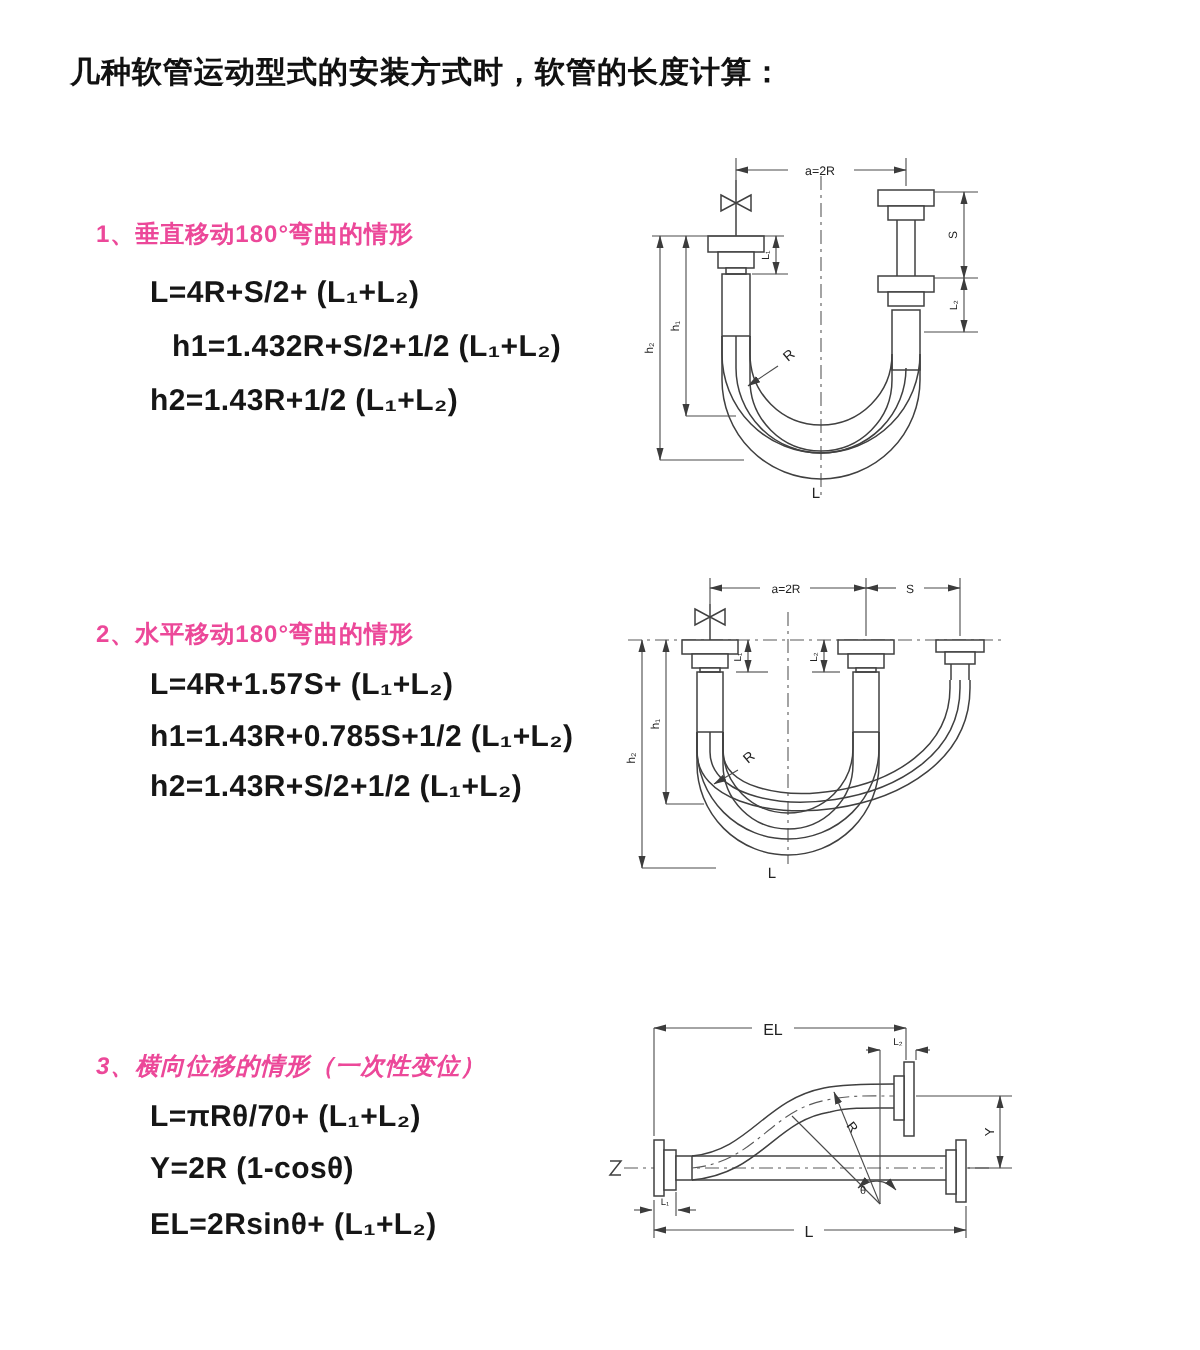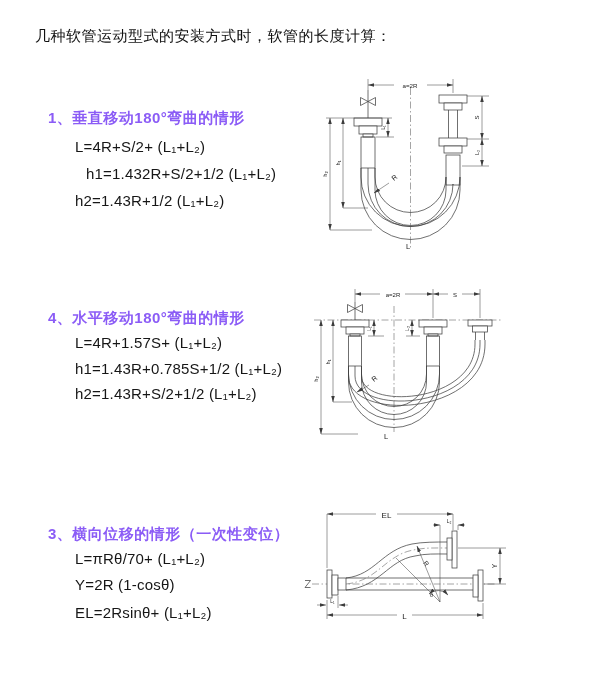--- a/index.html
+++ b/index.html
@@ -1,47 +1,47 @@
 <!DOCTYPE html>
 <html><head>
 <meta charset="utf-8">
 <style>
   html,body{margin:0;padding:0;}
   body{
     width:600px;height:675px;position:relative;background:#ffffff;
     font-family:"Liberation Sans","DejaVu Sans",sans-serif;color:#1c1c1c;
     overflow:hidden;
   }
-  .abs{position:absolute;white-space:nowrap;}
-  .title{font-size:15px;font-weight:normal;color:#111;letter-spacing:0.5px;}
-  .heading{font-size:15px;font-weight:bold;color:#8b5cf6;letter-spacing:0.5px;}
+  .abs{position:absolute;white-space:nowrap;font-weight:bold;}
+  .title{font-size:15px;font-weight:bold;color:#111;letter-spacing:0.5px;}
+  .heading{font-size:12px;font-weight:bold;color:#ec4899;letter-spacing:0.5px;}
   .formula{font-size:15px;color:#161616;letter-spacing:0.2px;}
   svg{position:absolute;overflow:visible;}
   svg text{fill:#222;font-family:"Liberation Sans","DejaVu Sans",sans-serif;}
   .st{stroke:#404040;stroke-width:0.75;fill:none;}
   .stw{stroke:#404040;stroke-width:0.75;fill:#ffffff;}
   .dim{stroke:#4a4a4a;stroke-width:0.55;fill:none;}
   .cl{stroke:#5a5a5a;stroke-width:0.55;fill:none;stroke-dasharray:7 2.5 1.5 2.5;}
 </style>
 </head>
 <body>
 
 <div class="abs title" style="left:35px;top:27px;">几种软管运动型式的安装方式时，软管的长度计算：</div>
 
 <div class="abs heading" style="left:48px;top:109px;">1、垂直移动180°弯曲的情形</div>
 <div class="abs formula" style="left:75px;top:138px;">L=4R+S/2+ (L₁+L₂)</div>
 <div class="abs formula" style="left:86px;top:165px;">h1=1.432R+S/2+1/2 (L₁+L₂)</div>
 <div class="abs formula" style="left:75px;top:192px;">h2=1.43R+1/2 (L₁+L₂)</div>
 
-<div class="abs heading" style="left:48px;top:309px;">4、水平移动180°弯曲的情形</div>
+<div class="abs heading" style="left:48px;top:309px;">2、水平移动180°弯曲的情形</div>
 <div class="abs formula" style="left:75px;top:334px;">L=4R+1.57S+ (L₁+L₂)</div>
 <div class="abs formula" style="left:75px;top:360px;">h1=1.43R+0.785S+1/2 (L₁+L₂)</div>
 <div class="abs formula" style="left:75px;top:385px;">h2=1.43R+S/2+1/2 (L₁+L₂)</div>
 
-<div class="abs heading" style="left:48px;top:525px;">3、横向位移的情形（一次性变位）</div>
+<div class="abs heading" style="left:48px;top:525px;font-style:italic;">3、横向位移的情形（一次性变位）</div>
 <div class="abs formula" style="left:75px;top:550px;">L=πRθ/70+ (L₁+L₂)</div>
 <div class="abs formula" style="left:75px;top:576px;text-align:right;">Y=2R (1-cosθ)</div>
 <div class="abs formula" style="left:75px;top:604px;">EL=2Rsinθ+ (L₁+L₂)</div>
 
 <svg style="left:310px;top:70px;" width="290" height="195" viewBox="0 0 290 195">
   <defs>
     <marker id="ar1" viewBox="0 0 10 10" refX="9.5" refY="5" markerWidth="6.5" markerHeight="6.5" markerUnits="userSpaceOnUse" orient="auto-start-reverse">
       <path d="M0,2.2 L10,5 L0,7.8 Z" fill="#3c3c3c"></path>
     </marker>
     <pattern id="ht1" width="3.4" height="3.4" patternUnits="userSpaceOnUse">

